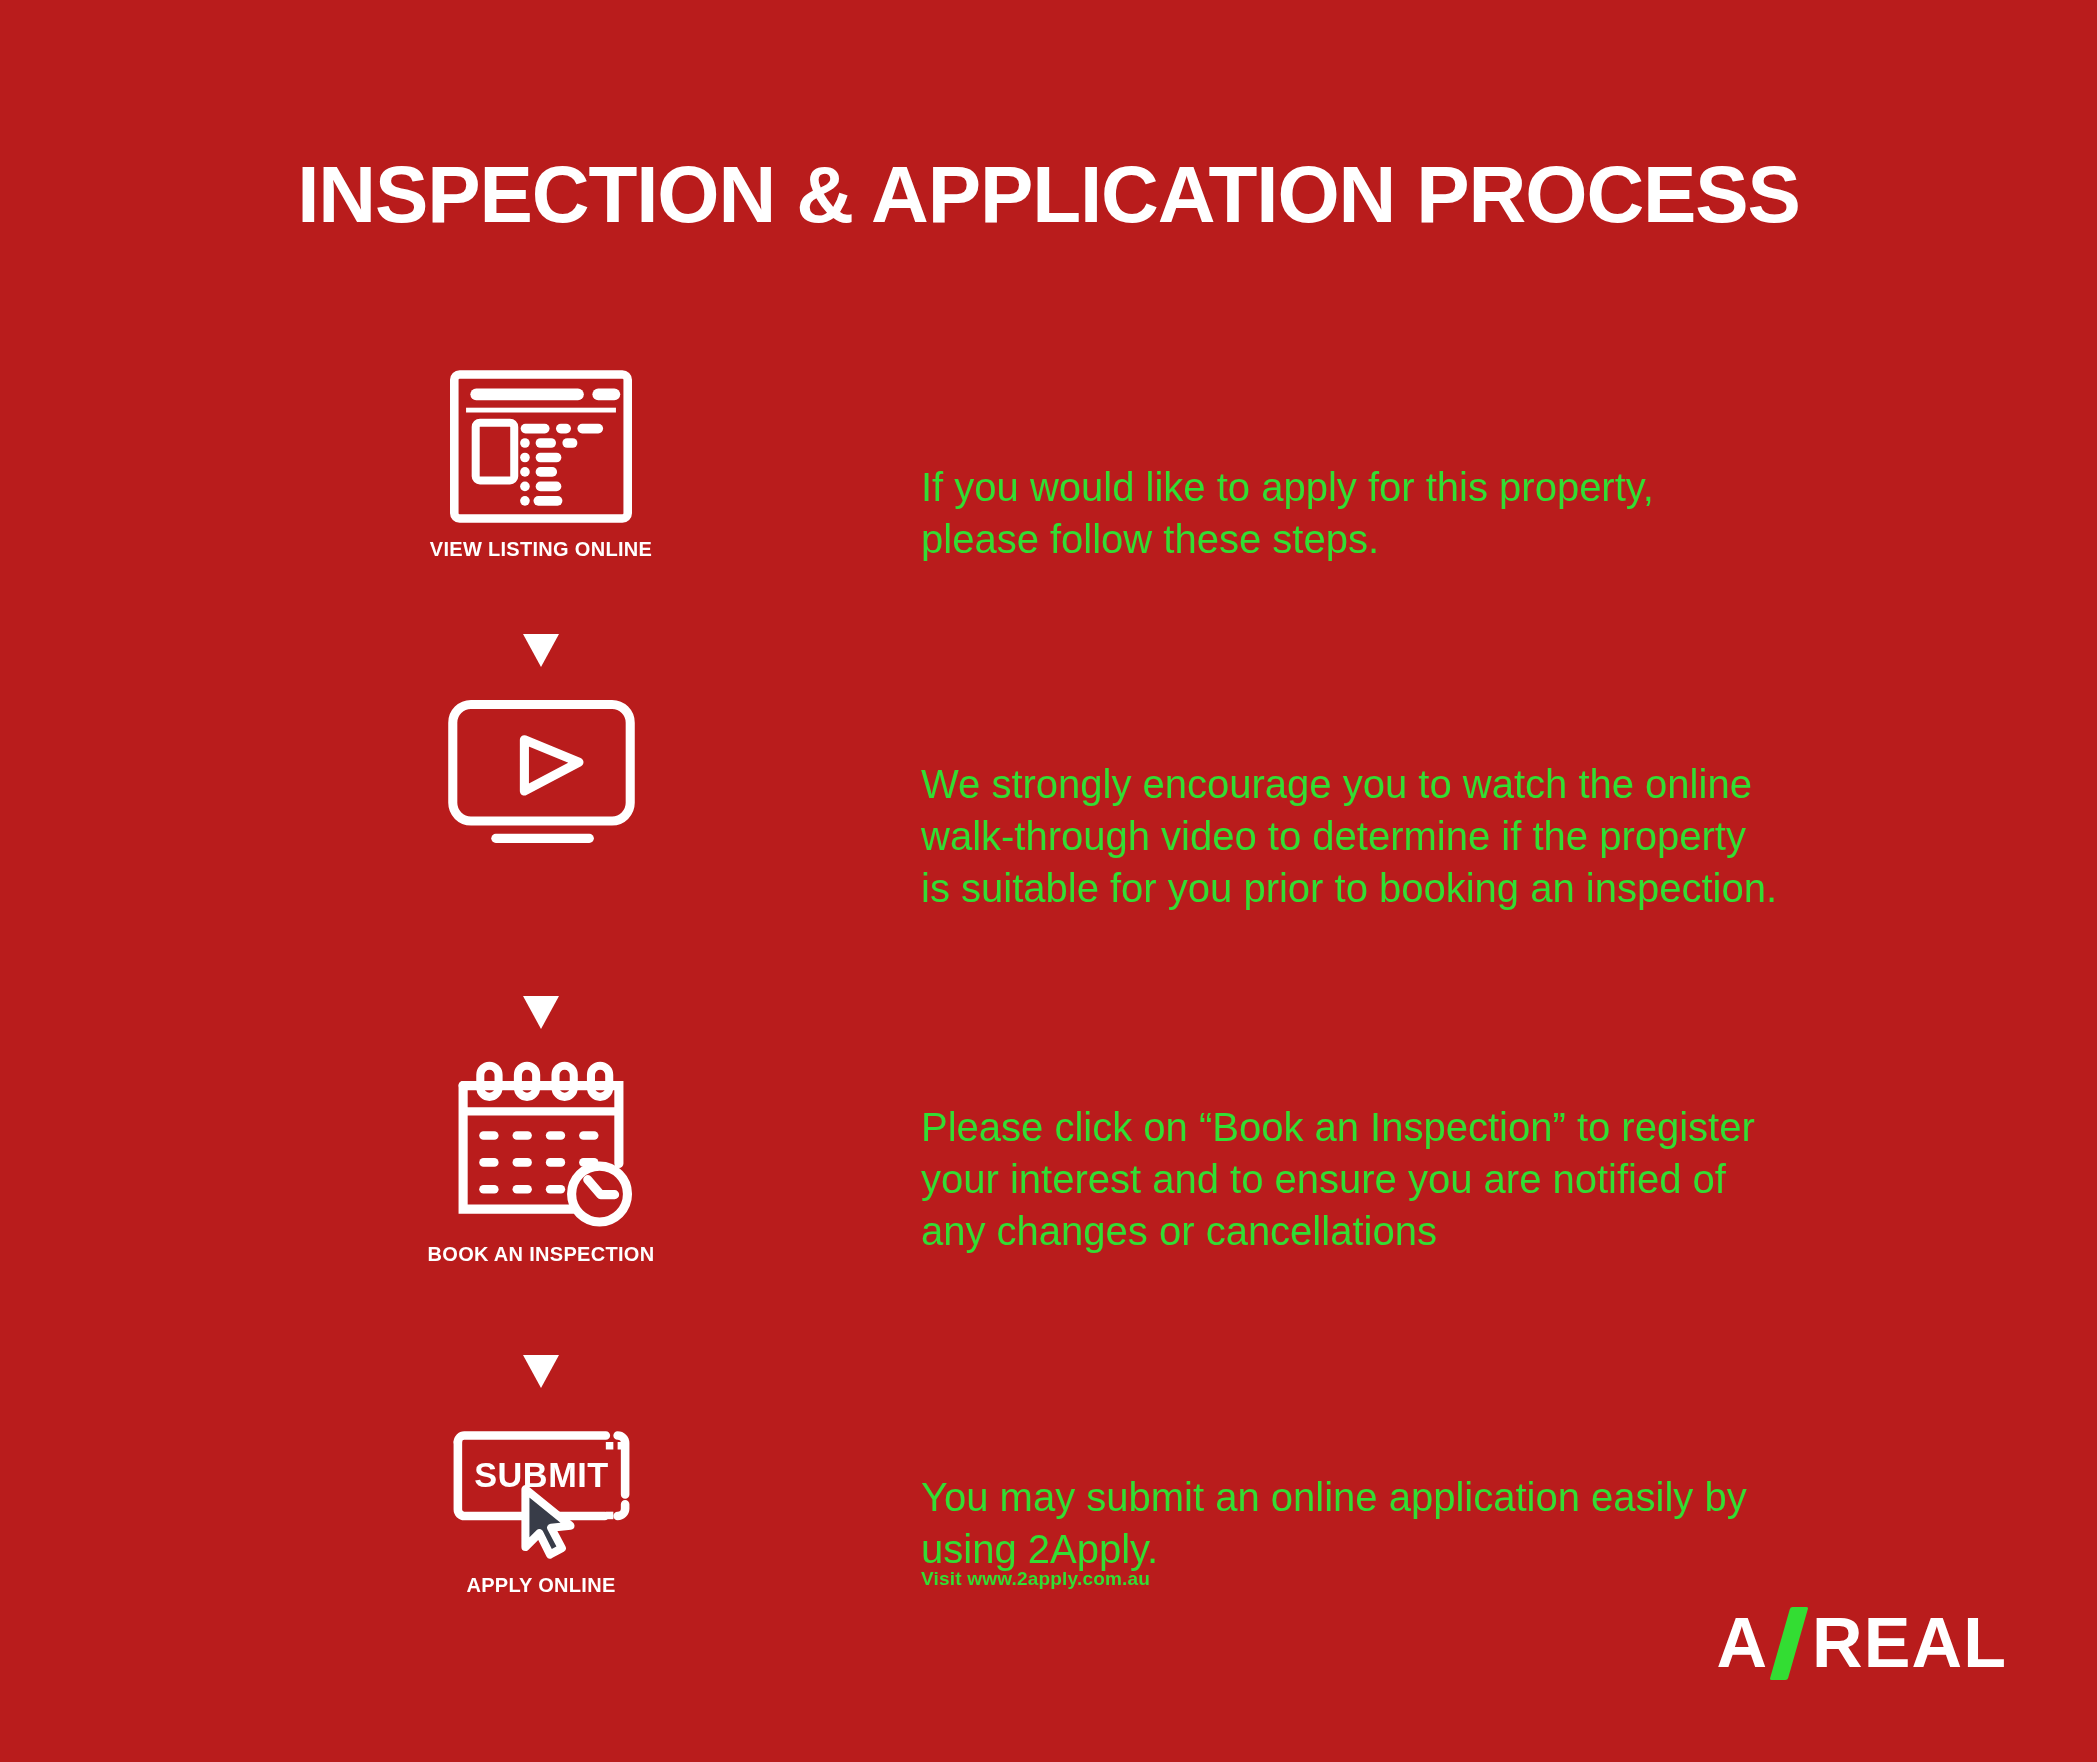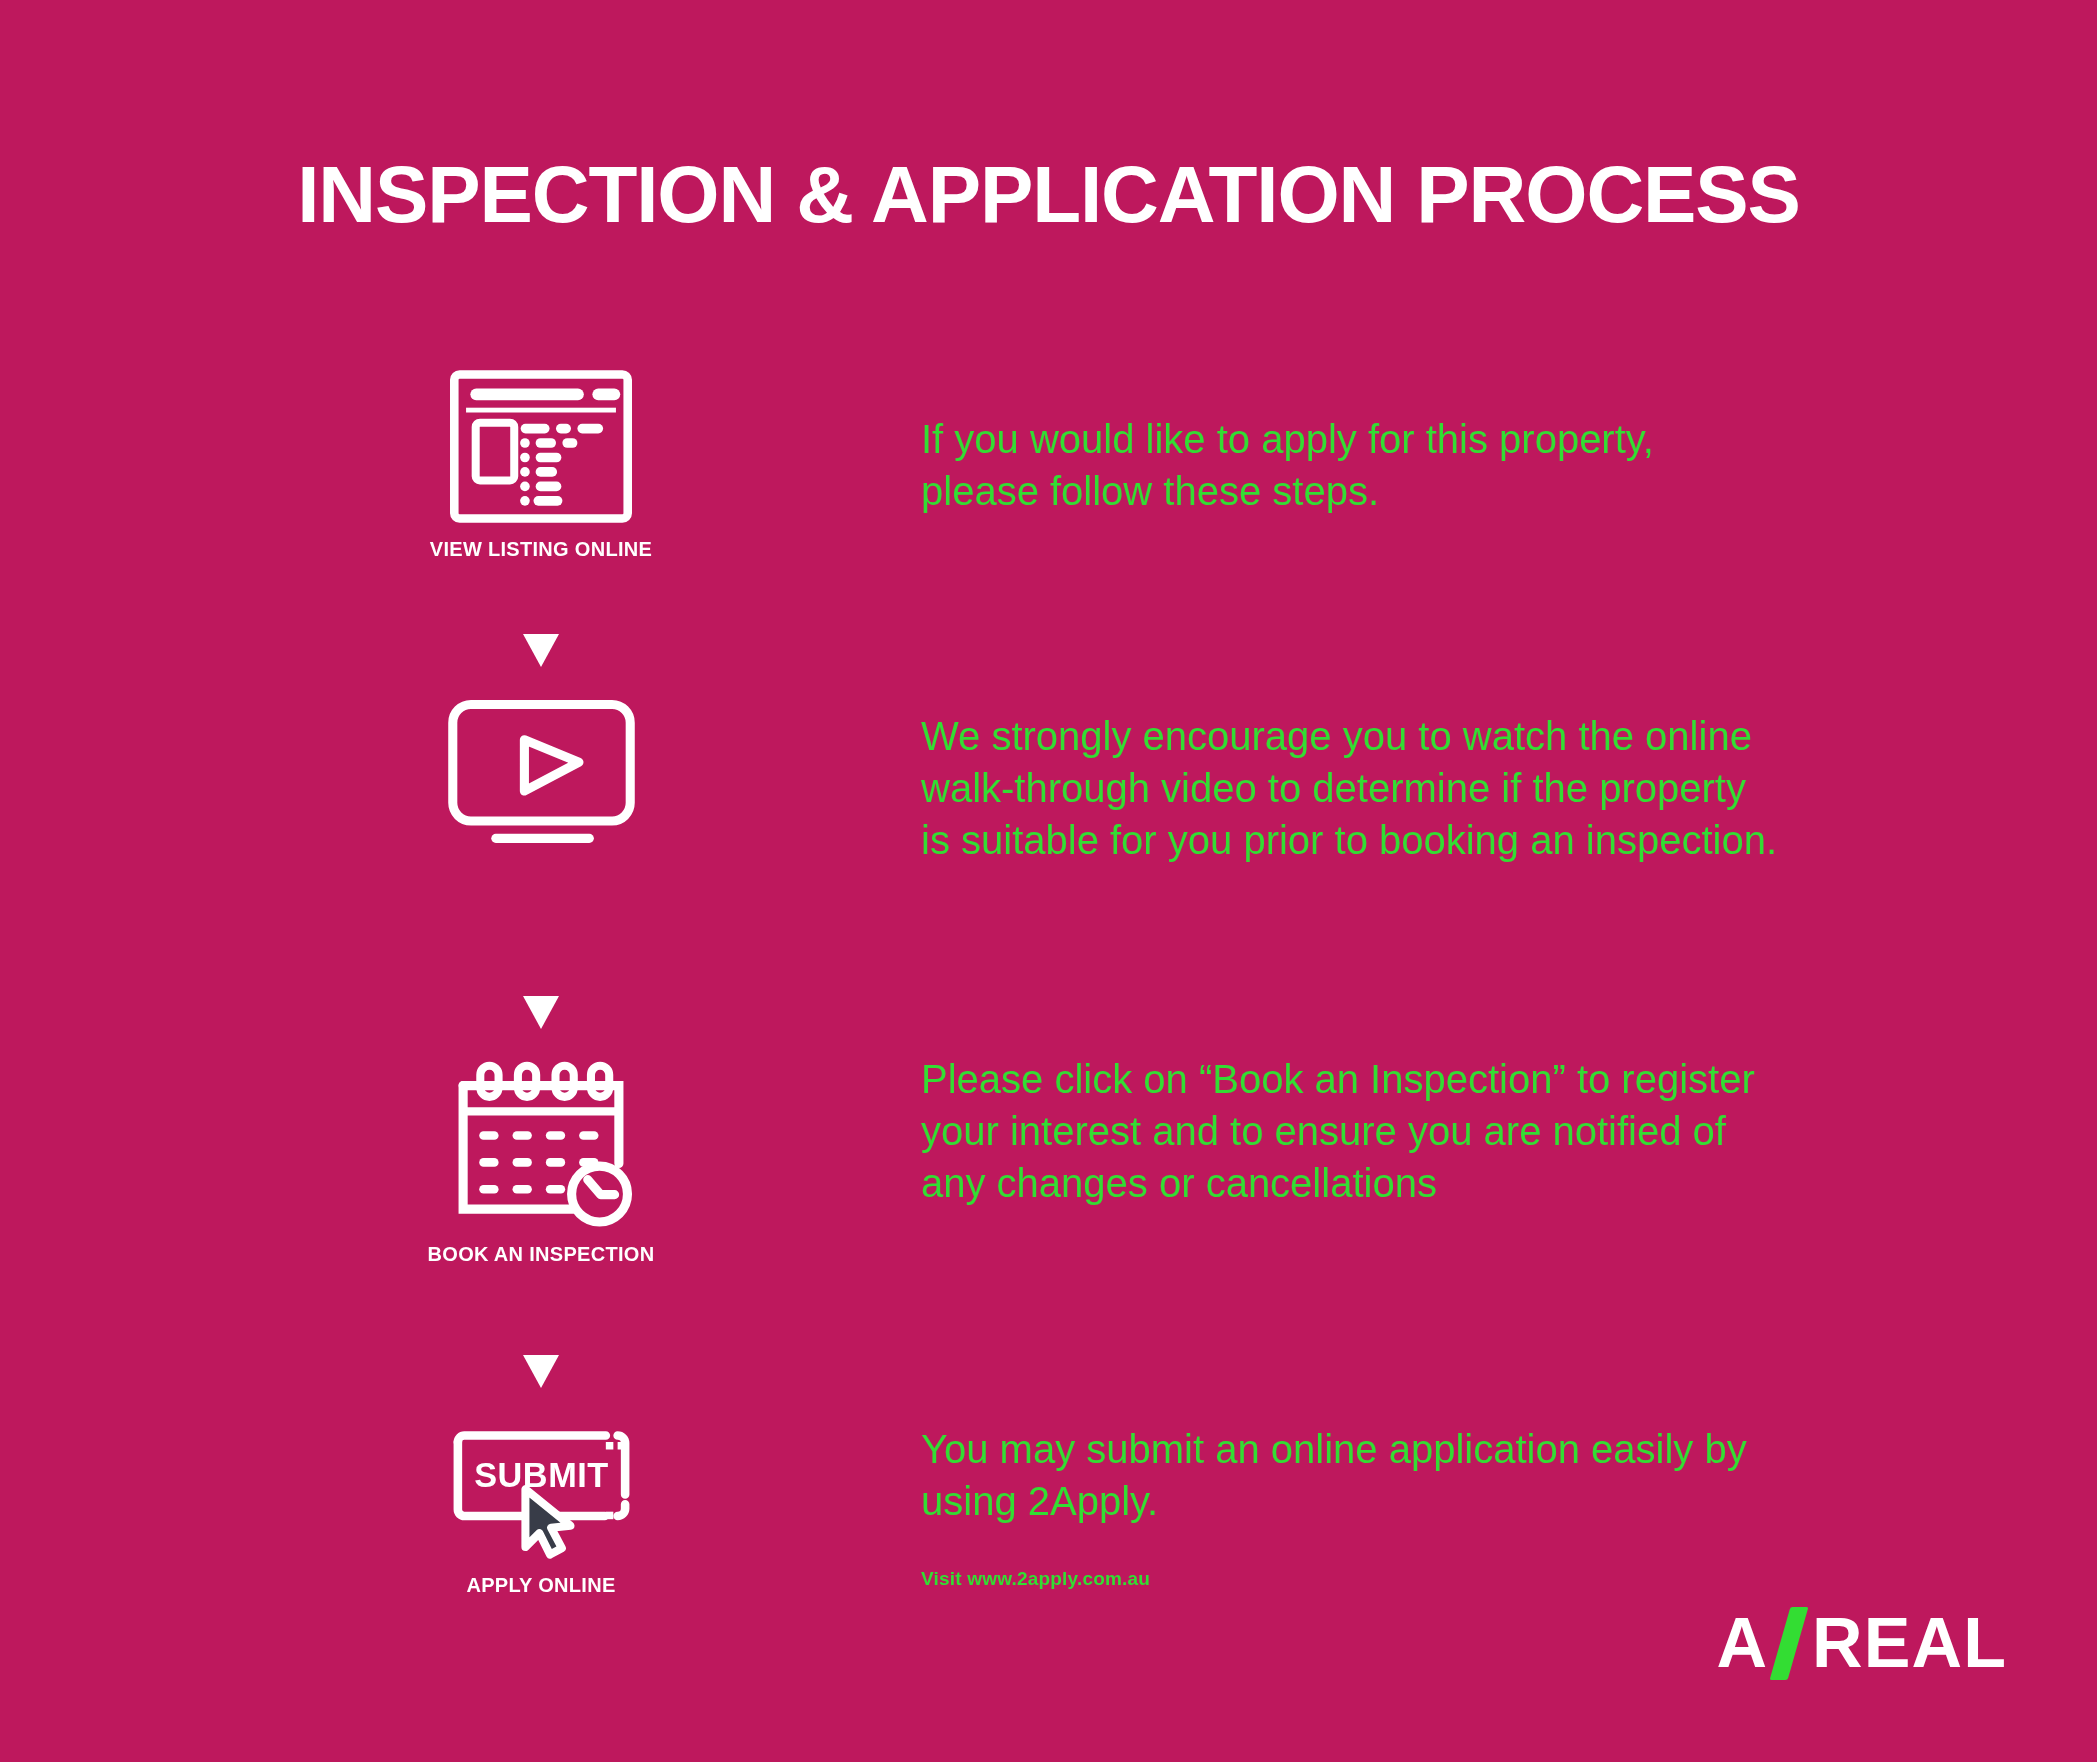--- a/index.html
+++ b/index.html
@@ -10,21 +10,21 @@
     width: 2097px;
     height: 1762px;
     background: #383c48;
     font-family: "Liberation Sans", sans-serif;
     overflow: hidden;
   }
   .poster {
     position: relative;
     width: 2097px;
     height: 1762px;
-    background: #be185d;
+    background: #b91c1c;
   }
 
   
   .title {
     position: absolute;
     left: 0;
     top: 155px;
     width: 2097px;
     text-align: center;
     color: #ffffff;
@@ -78,20 +78,21 @@
   }
   .copy-block {
     position: absolute;
     left: 0;
     width: 997px;
     color: #33dd33;
     font-size: 40px;
     line-height: 1.30;
     white-space: pre-line;
     font-weight: normal;
+    margin-top: 48px;
   }
   .visit-line {
     position: absolute;
     left: 0;
     color: #33dd33;
     font-size: 19px;
     font-weight: bold;
     letter-spacing: 0.2px;
     white-space: nowrap;
   }

